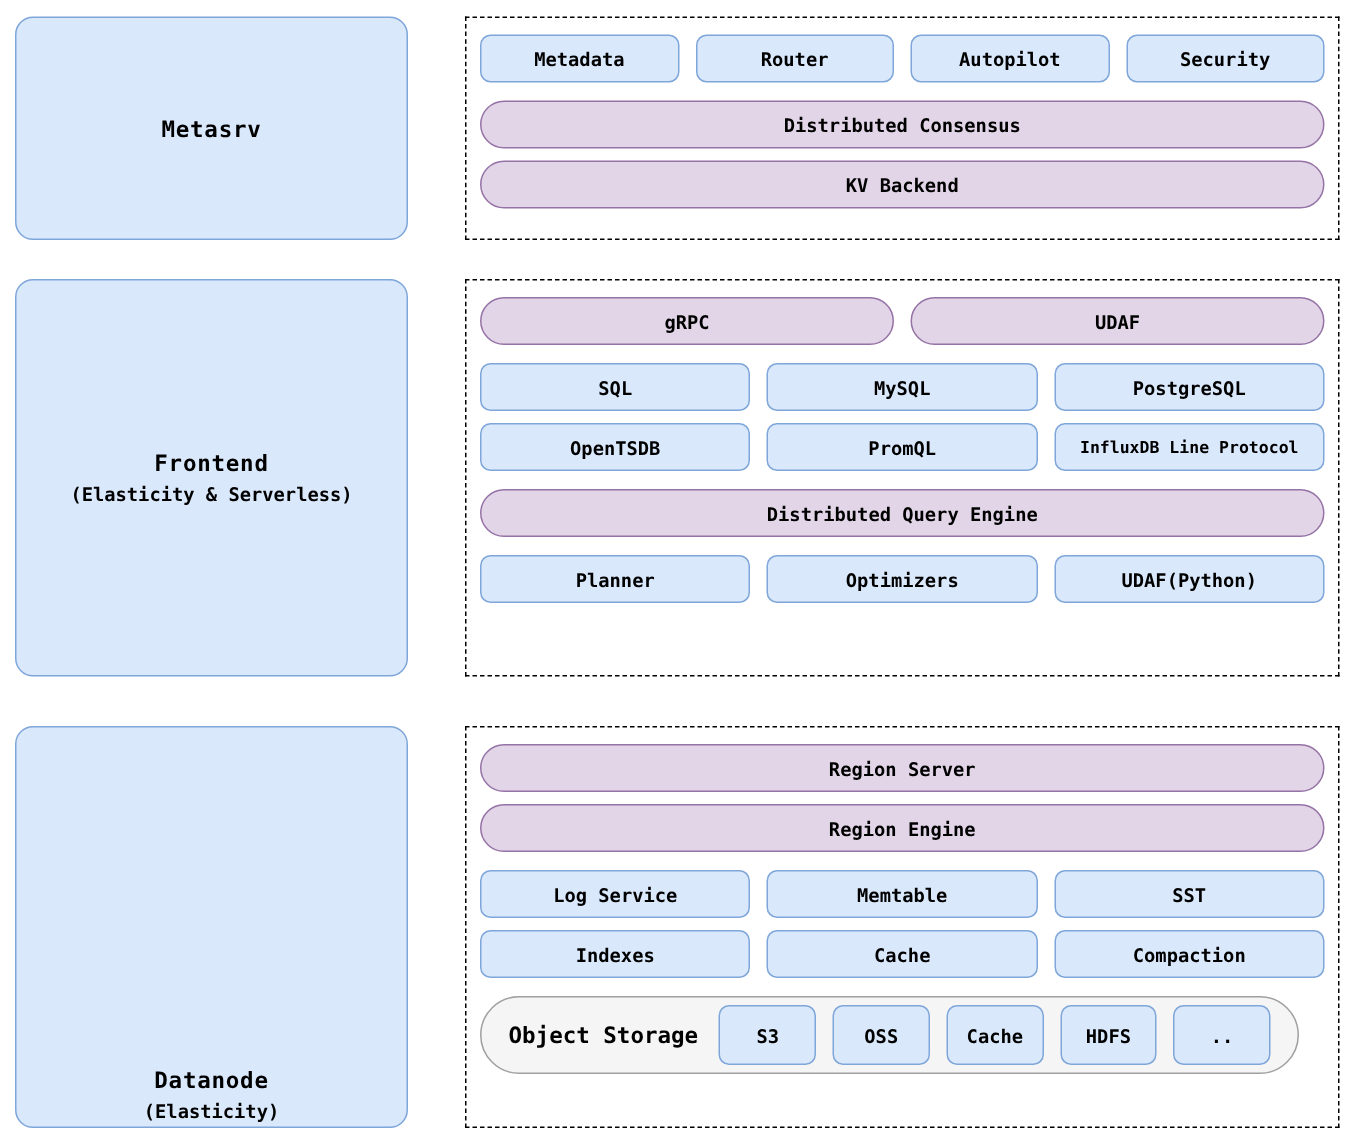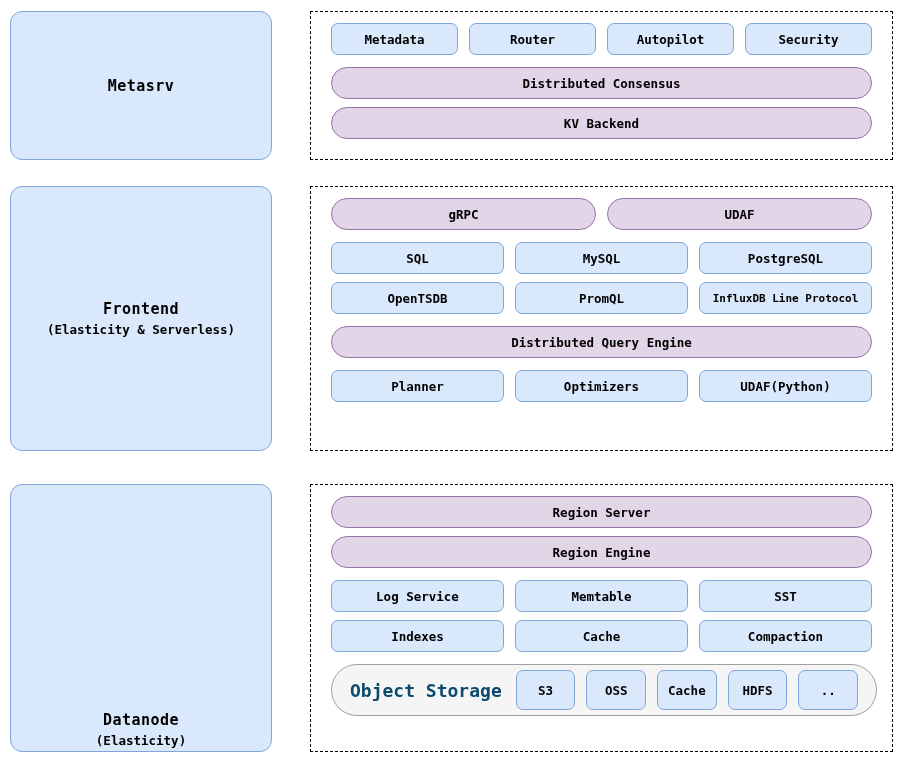--- a/index.html
+++ b/index.html
@@ -52,21 +52,21 @@
   #panel-frontend { top: 186px; height: 265px; align-items: center; }
   #panel-datanode { top: 484px; height: 268px; justify-content: flex-end; }
 
   
   .group {
     position: absolute;
     left: 310px;
     width: 583px;
     border: 1.6px dashed #000000;
     box-sizing: border-box;
-    padding: 11px 20px;
+    padding: 11px 9px;
     background: #ffffff;
   }
   #group-metasrv  { top: 11px;  height: 149px; }
   #group-frontend { top: 186px; height: 265px; }
   #group-datanode { top: 484px; height: 268px; }
 
   .row {
     display: flex;
     align-items: stretch;
     gap: 11px;
@@ -112,23 +112,23 @@
     background: #f5f5f5;
     border: 1px solid #a0a0a0;
     border-radius: 26px;
     box-sizing: border-box;
     display: flex;
     align-items: center;
     padding: 0 18px;
     width: 546px;
   }
   .storage-label {
-    font-size: 18px;
-    font-weight: bold;
-    color: #0c4a6e;
+    font-size: 15px;
+    font-weight: bold;
+    color: #000000;
     white-space: nowrap;
     margin-right: 14px;
   }
   .storage-items {
     display: flex;
     gap: 11px;
     flex: 1 1 auto;
   }
   .storage-items .box {
     height: 40px;

